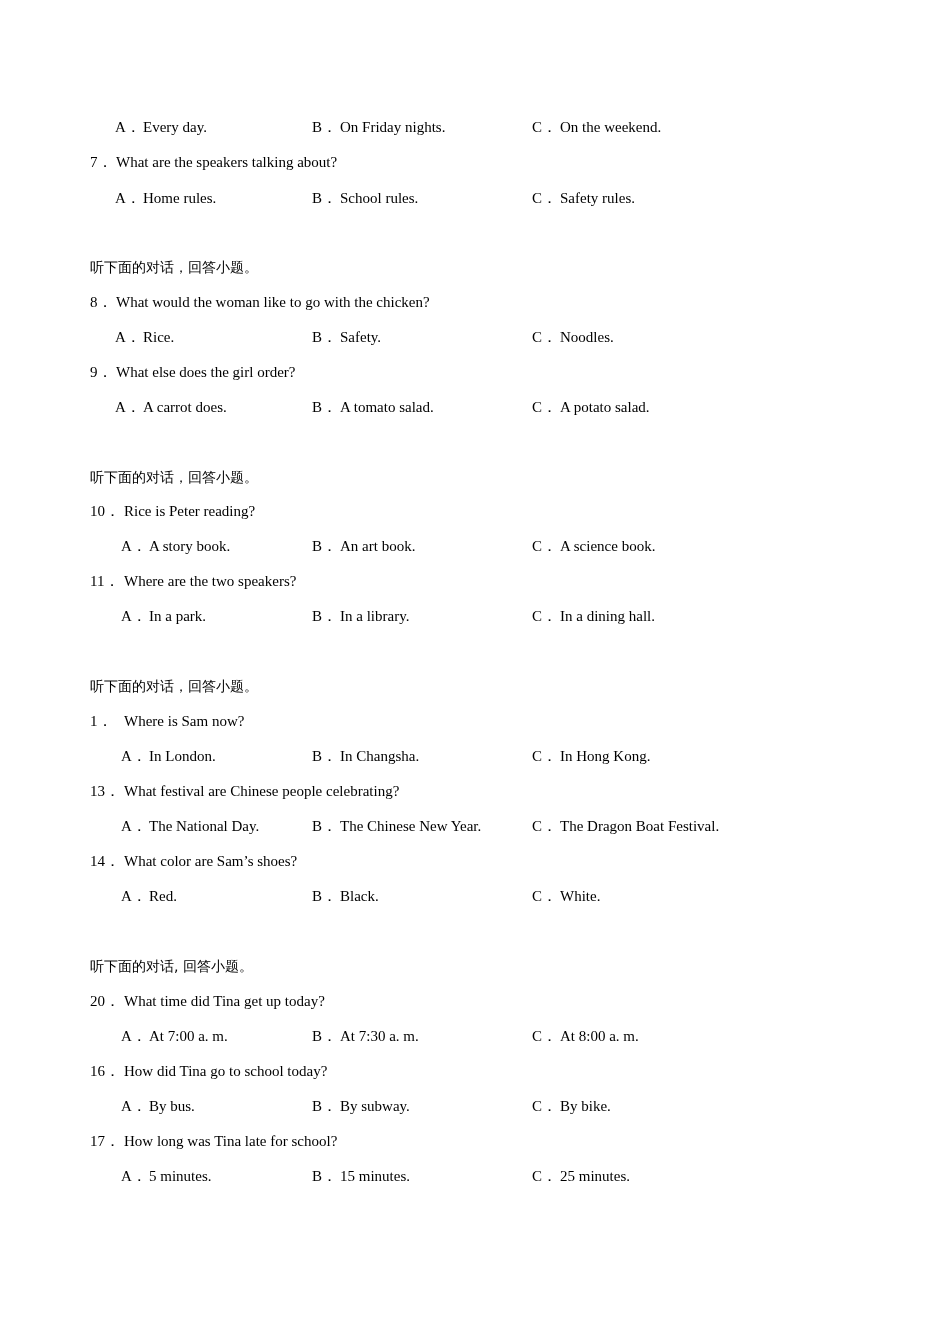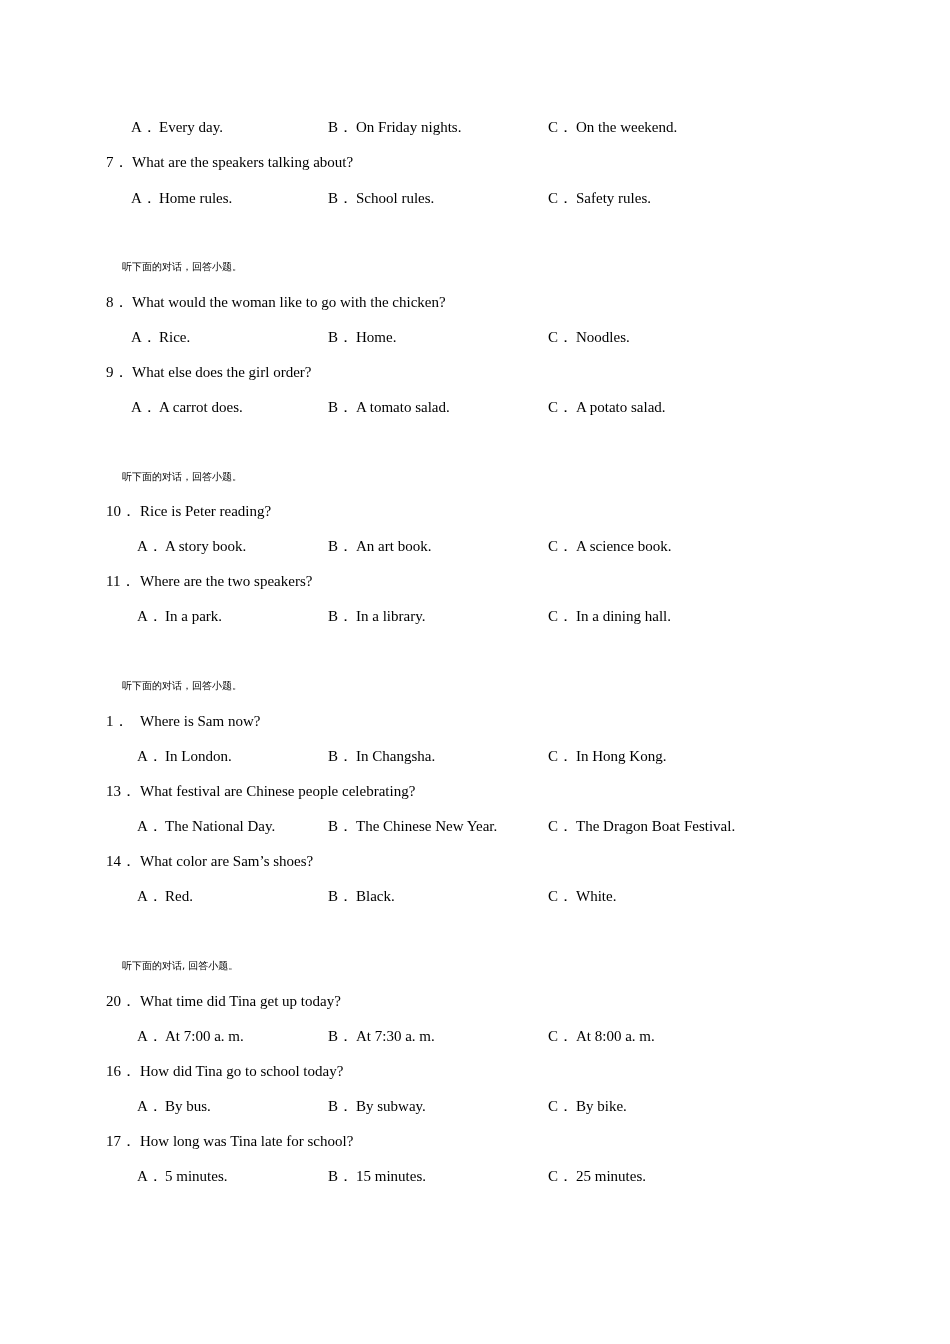--- a/index.html
+++ b/index.html
@@ -1,23 +1,23 @@
 <!DOCTYPE html>
 <html><head>
 <meta charset="utf-8">
 <style>
   html, body { margin: 0; padding: 0; background: #ffffff; }
   body { width: 950px; height: 1344px; position: relative; overflow: hidden;
          font-family: "Liberation Serif", "DejaVu Serif", serif; color: #000; font-size: 15px; }
-  .line { position: absolute; left: 16px; width: 758px; height: 22px; line-height: 22px; white-space: nowrap; }
+  .line { position: absolute; left: 0; width: 758px; height: 22px; line-height: 22px; white-space: nowrap; }
   .q-num { position: absolute; left: 90px; }
   .q-text { position: absolute; }
   .opt { position: absolute; }
   .opt .letter { display: inline-block; width: 28px; }
-  .intro { position: absolute; left: 90px; font-family: "DejaVu Sans", sans-serif; font-size: 10px; margin-left: 16px; }
+  .intro { position: absolute; left: 90px; font-family: "DejaVu Sans", sans-serif; font-size: 14px; }
 </style>
 </head>
 <body>
 
 <div>
 
   <div class="line" style="top:116px">
     <span class="opt" style="left:115px"><span class="letter">A．</span><span>Every day.</span></span>
     <span class="opt" style="left:312px"><span class="letter">B．</span><span>On Friday nights.</span></span>
     <span class="opt" style="left:532px"><span class="letter">C．</span><span>On the weekend.</span></span>
@@ -34,21 +34,21 @@
 
   <div class="line" style="top:256px">
     <span class="intro">听下面的对话，回答小题。</span>
   </div>
   <div class="line" style="top:291px">
     <span class="q-num">8．</span>
     <span class="q-text" style="left:116px">What would the woman like to go with the chicken?</span>
   </div>
   <div class="line" style="top:326px">
     <span class="opt" style="left:115px"><span class="letter">A．</span><span>Rice.</span></span>
-    <span class="opt" style="left:312px"><span class="letter">B．</span><span>Home.</span></span>
+    <span class="opt" style="left:312px"><span class="letter">B．</span><span>Safety.</span></span>
     <span class="opt" style="left:532px"><span class="letter">C．</span><span>Noodles.</span></span>
   </div>
   <div class="line" style="top:361px">
     <span class="q-num">9．</span>
     <span class="q-text" style="left:116px">What else does the girl order?</span>
   </div>
   <div class="line" style="top:396px">
     <span class="opt" style="left:115px"><span class="letter">A．</span><span>A carrot does.</span></span>
     <span class="opt" style="left:312px"><span class="letter">B．</span><span>A tomato salad.</span></span>
     <span class="opt" style="left:532px"><span class="letter">C．</span><span>A potato salad.</span></span>

